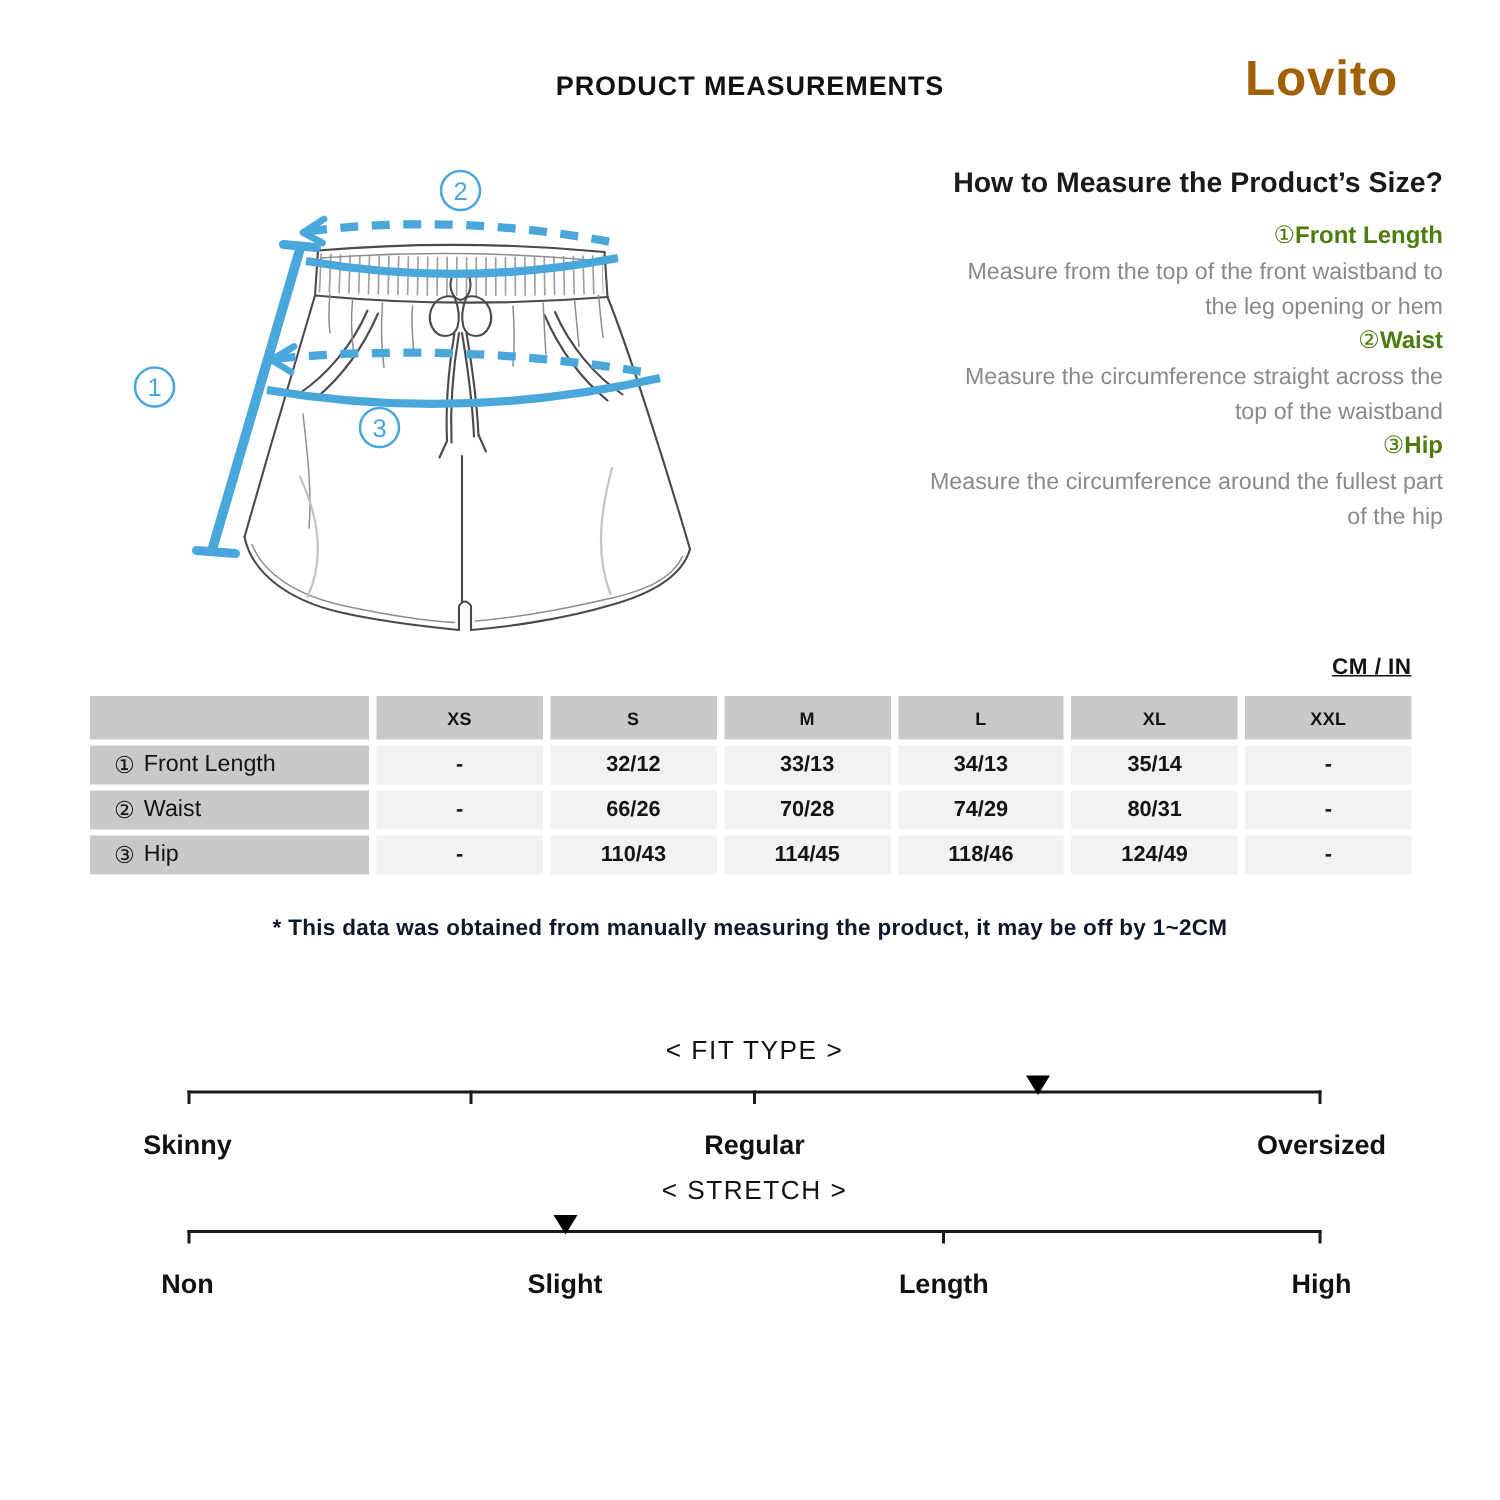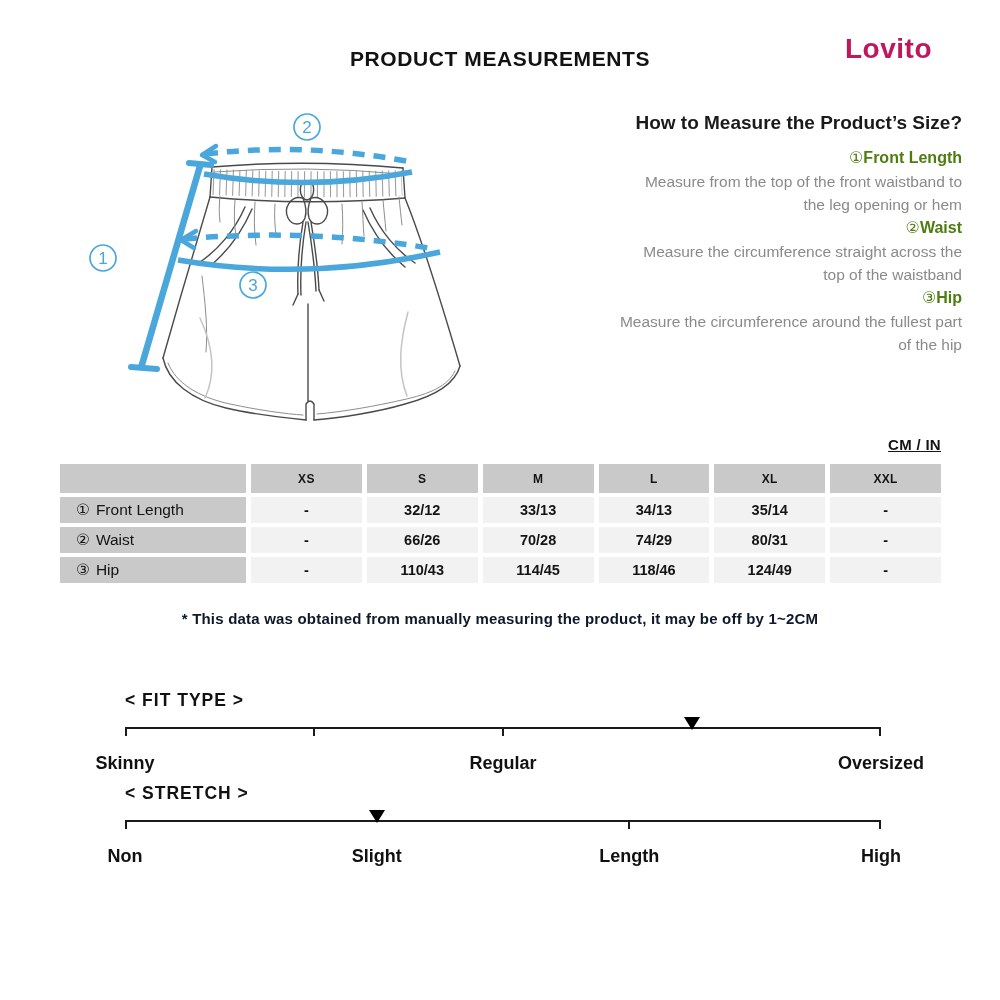--- a/index.html
+++ b/index.html
@@ -14,25 +14,25 @@
   body{
     width:1000px;height:1000px;background:#ffffff;position:relative;
     font-family:"Liberation Sans","DejaVu Sans",sans-serif;color:var(--ink);
     overflow:hidden;
   }
   .page{position:absolute;inset:0;}
 
   
   .page-title{
     position:absolute;top:47px;left:0;right:0;text-align:center;
-    font-size:21px;font-weight:bold;letter-spacing:.6px;color:#121212;
+    font-size:18px;font-weight:bold;letter-spacing:.6px;color:#121212;
   }
   .brand{
     position:absolute;top:33px;right:68px;
-    font-size:28px;font-weight:bold;letter-spacing:.5px;color:#be185d;
+    font-size:33px;font-weight:bold;letter-spacing:.5px;color:#a16207;
   }
 
   
   .diagram{position:absolute;left:50px;top:90px;width:480px;height:350px;}
   .diagram .outline{fill:none;stroke:#4a4a4a;stroke-width:1.4;stroke-linecap:round;stroke-linejoin:round;}
   .diagram .thin{fill:none;stroke:#8d8d8d;stroke-width:1;stroke-linecap:round;}
   .diagram .crease{fill:none;stroke:#c4c4c4;stroke-width:1.5;stroke-linecap:round;}
   .diagram .stripes{fill:none;stroke:#9f9f9f;stroke-width:26;stroke-dasharray:1.1 5.4;}
   .diagram .blue{fill:none;stroke:var(--accent);stroke-width:5.5;}
   .diagram .blue-dash{stroke-dasharray:12 9;}
@@ -63,21 +63,21 @@
   .val{background:var(--cellbg);font-weight:bold;font-size:14.5px;}
   .note{
     position:absolute;top:610px;left:0;right:0;text-align:center;
     font-size:15px;font-weight:bold;letter-spacing:.2px;color:#0f172a;
   }
 
   
   .scale{position:absolute;left:125px;width:756px;}
   #scale-0{top:690px;}
   #scale-1{top:783px;}
-  .scale-title{font-size:17.5px;font-weight:bold;letter-spacing:1px;height:22px;color:#111;}
+  .scale-title{text-align:center;font-size:17.5px;font-weight:normal;letter-spacing:1px;height:22px;color:#111;}
   .scale-line{position:relative;margin-top:15px;height:2px;background:#1a1a1a;}
   .tick{position:absolute;top:0;width:2px;height:9px;background:#1a1a1a;}
   .marker{
     position:absolute;top:-10px;width:0;height:0;transform:translateX(-50%);
     border-left:8px solid transparent;border-right:8px solid transparent;border-top:13px solid #000;
   }
   .scale-labels{position:relative;margin-top:24px;height:18px;font-size:18px;font-weight:bold;color:#111;}
   .scale-label{position:absolute;top:0;transform:translateX(-50%);white-space:nowrap;}
 </style>
 </head>

